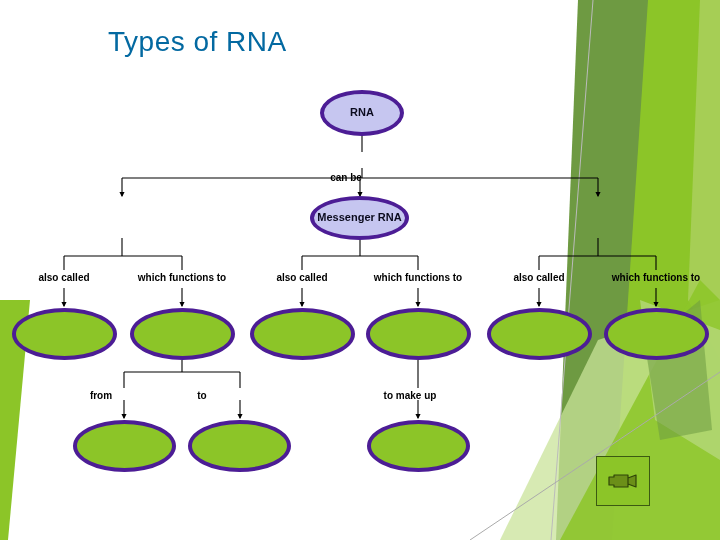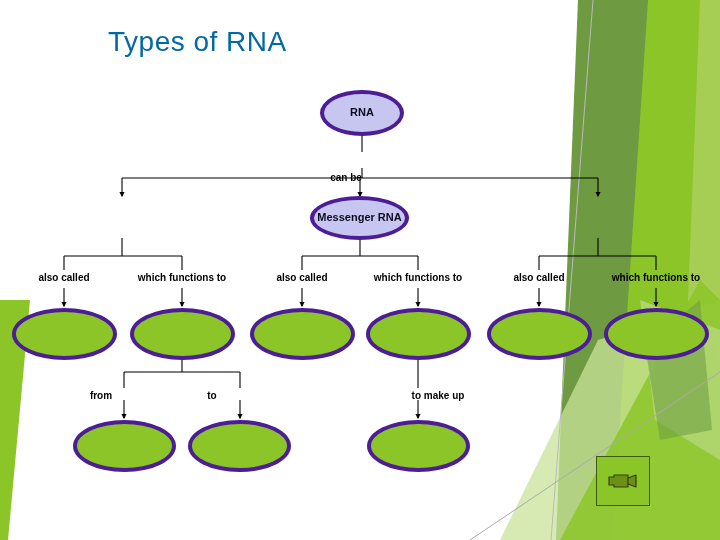--- a/index.html
+++ b/index.html
@@ -187,22 +187,22 @@
 
   <div class="node green" style="left:250px; top:308px; width:105px; height:52px;"></div>
 
   <div class="node green" style="left:366px; top:308px; width:105px; height:52px;"></div>
 
   <div class="node green" style="left:487px; top:308px; width:105px; height:52px;"></div>
 
   <div class="node green" style="left:604px; top:308px; width:105px; height:52px;"></div>
 
   <div class="edge-label" style="left:101px; top:390px;">from</div>
-  <div class="edge-label" style="left:212px; top:390px;">to</div>
-  <div class="edge-label" style="left:438px; top:390px;">to make up</div>
+  <div class="edge-label" style="left:202px; top:390px;">to</div>
+  <div class="edge-label" style="left:410px; top:390px;">to make up</div>
 
   <div class="node green" style="left:73px; top:420px; width:103px; height:52px;"></div>
 
   <div class="node green" style="left:188px; top:420px; width:103px; height:52px;"></div>
 
   <div class="node green" style="left:367px; top:420px; width:103px; height:52px;"></div>
 
   <div id="media-placeholder">
     <svg width="30" height="18" viewBox="0 0 30 18" aria-hidden="true">
       <path d="M1 5 h5 V3 h14 v12 H6 v-2 H1 z M20 6 l8 -3 v12 l-8 -3 z" fill="#6B8F18" stroke="#2f4408" stroke-width="1.2" stroke-linejoin="round"></path>

